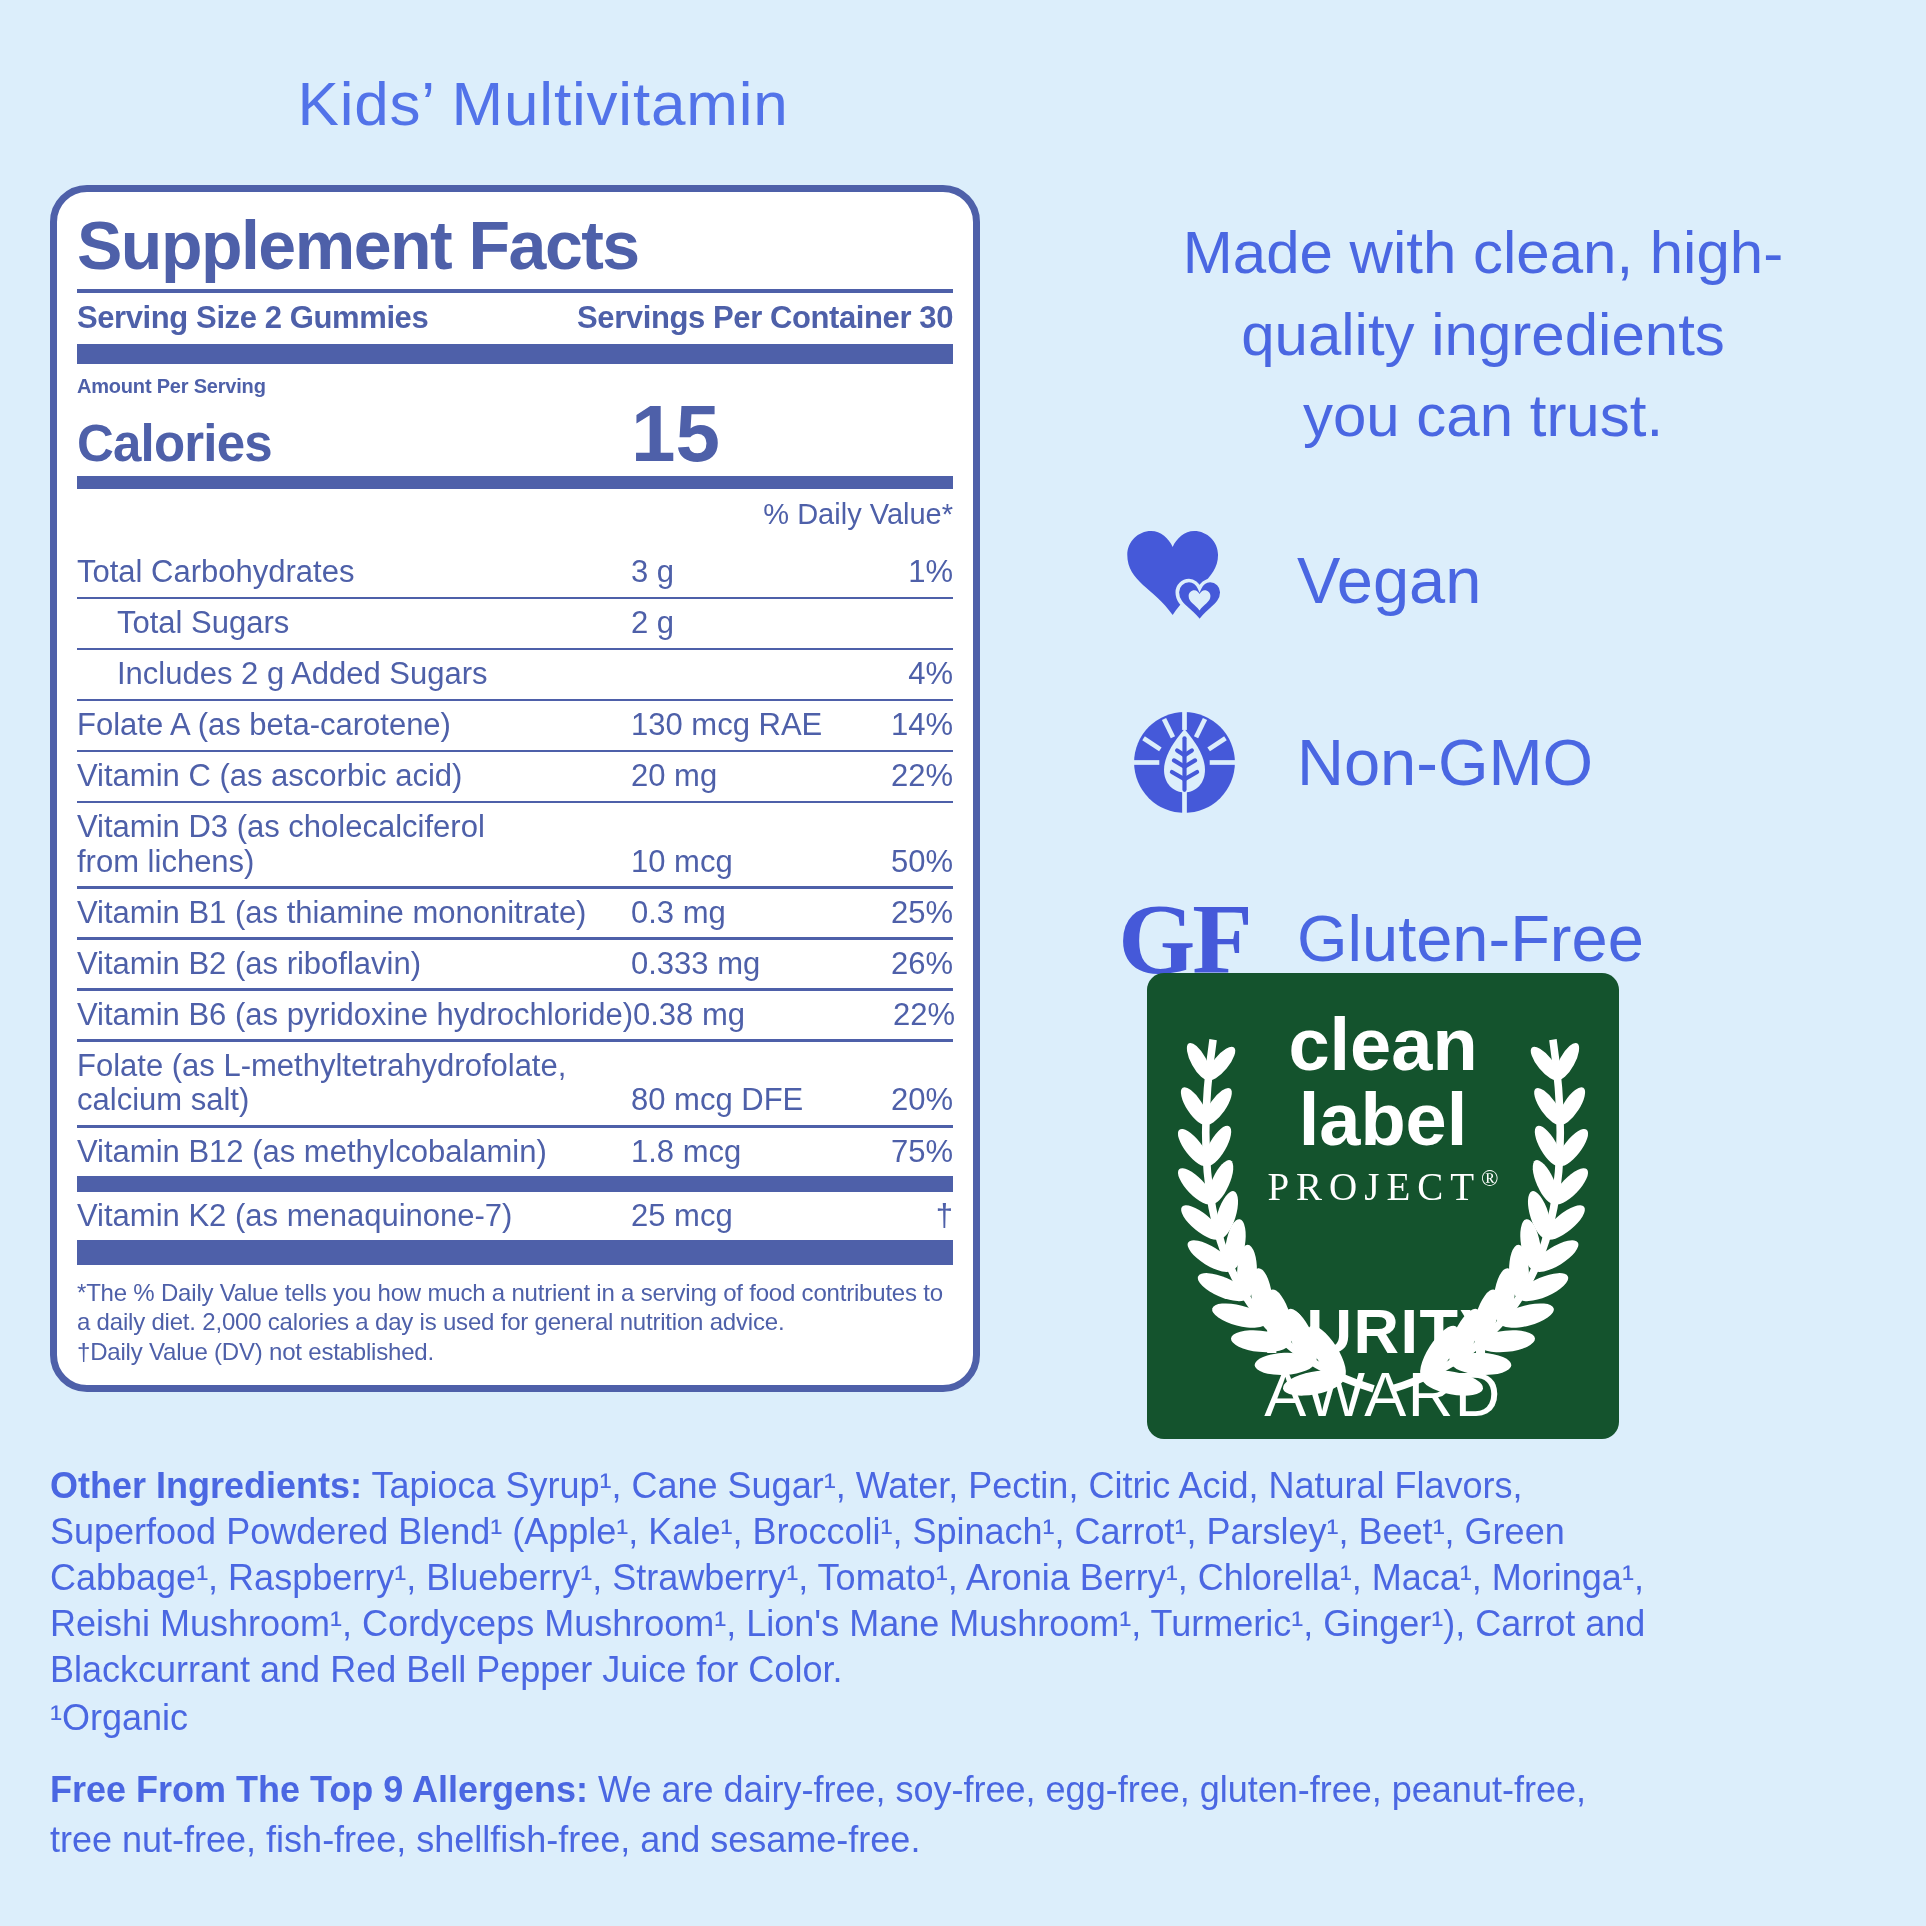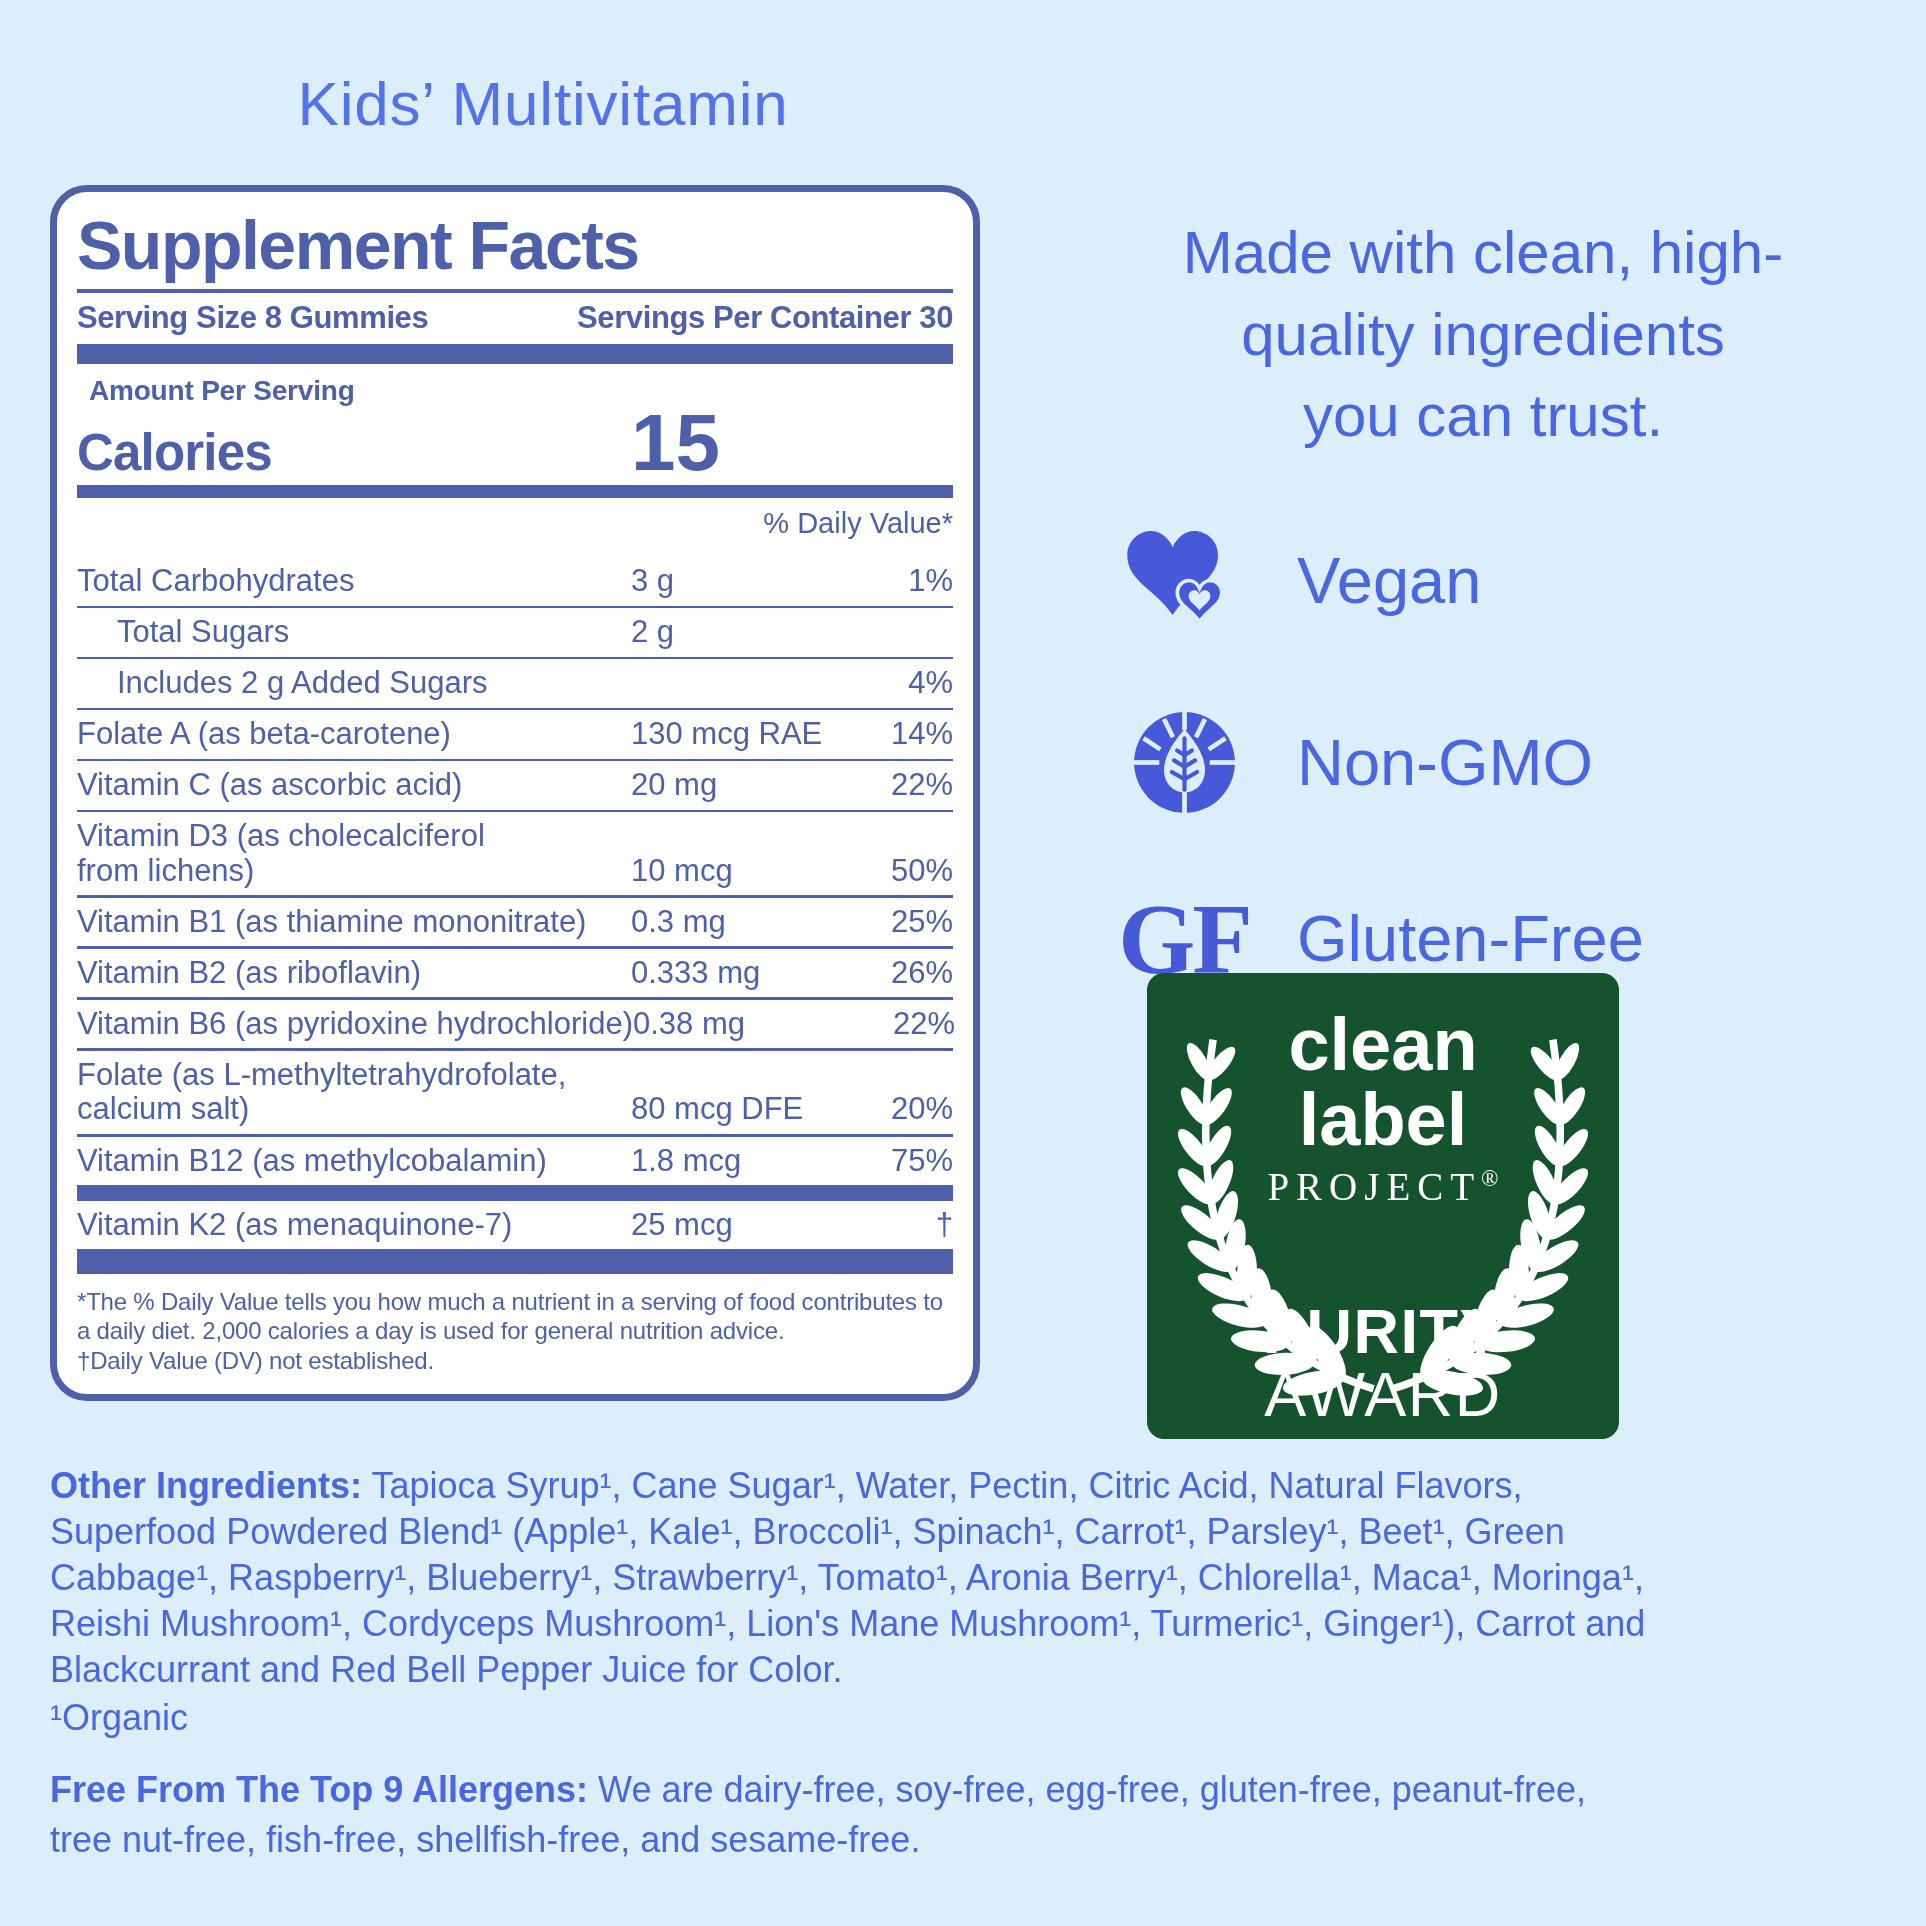--- a/index.html
+++ b/index.html
@@ -13,21 +13,21 @@
   
   .panel{position:absolute;left:50px;top:185px;width:930px;box-sizing:border-box;
          background:#ffffff;border:7px solid #4e60a9;border-radius:37px;
          padding:20px 20px 18.5px 20px;color:#4e60a9;}
   .sf-heading{font-size:68px;font-weight:900;letter-spacing:-1.5px;line-height:.98;}
   .rule{height:3.1px;background:#4e60a9;margin:10.8px 0 7.7px 0;}
   .serving-row{display:flex;justify-content:space-between;font-size:31px;font-weight:700;
                margin-bottom:7.7px;letter-spacing:-0.4px;}
   .bar{background:#4e60a9;}
   .bar-top{height:20px;margin-bottom:10.8px;}
-  .aps{font-size:28px;font-weight:700;letter-spacing:-0.2px;margin-left:12px;}
+  .aps{font-size:20px;font-weight:700;letter-spacing:-0.2px;}
   .cal-row{display:grid;grid-template-columns:1fr 231px 91px;align-items:baseline;margin:0 0 6.2px 0;}
   .cal-label{font-size:51px;font-weight:700;letter-spacing:-0.8px;line-height:1.05;}
   .cal-value{font-size:80px;font-weight:700;line-height:.9;}
   .bar-mid{height:12.3px;margin-bottom:9.2px;}
   .dv-header{text-align:right;font-size:29px;font-weight:400;margin-bottom:17px;}
   .f-row{display:grid;grid-template-columns:1fr 231px 91px;align-items:end;
          padding:7px 0 7px 0;font-size:31px;line-height:1.12;}
   .f-row .r-name{white-space:pre;}
   .f-row.indent .r-name{padding-left:40px;}
   .r-dv{text-align:right;}
@@ -72,21 +72,21 @@
 <body>
 
 <div class="canvas">
 
   <div class="title">Kids’ Multivitamin</div>
 
   <div class="panel">
     <div class="sf-heading">Supplement Facts</div>
     <div class="rule"></div>
     <div class="serving-row">
-      <span>Serving Size 8 Gummies</span>
+      <span>Serving Size 2 Gummies</span>
       <span>Servings Per Container 30</span>
     </div>
     <div class="bar bar-top"></div>
     <div class="aps">Amount Per Serving</div>
     <div class="cal-row">
       <span class="cal-label">Calories</span>
       <span class="cal-value">15</span>
       <span></span>
     </div>
     <div class="bar bar-mid"></div>

